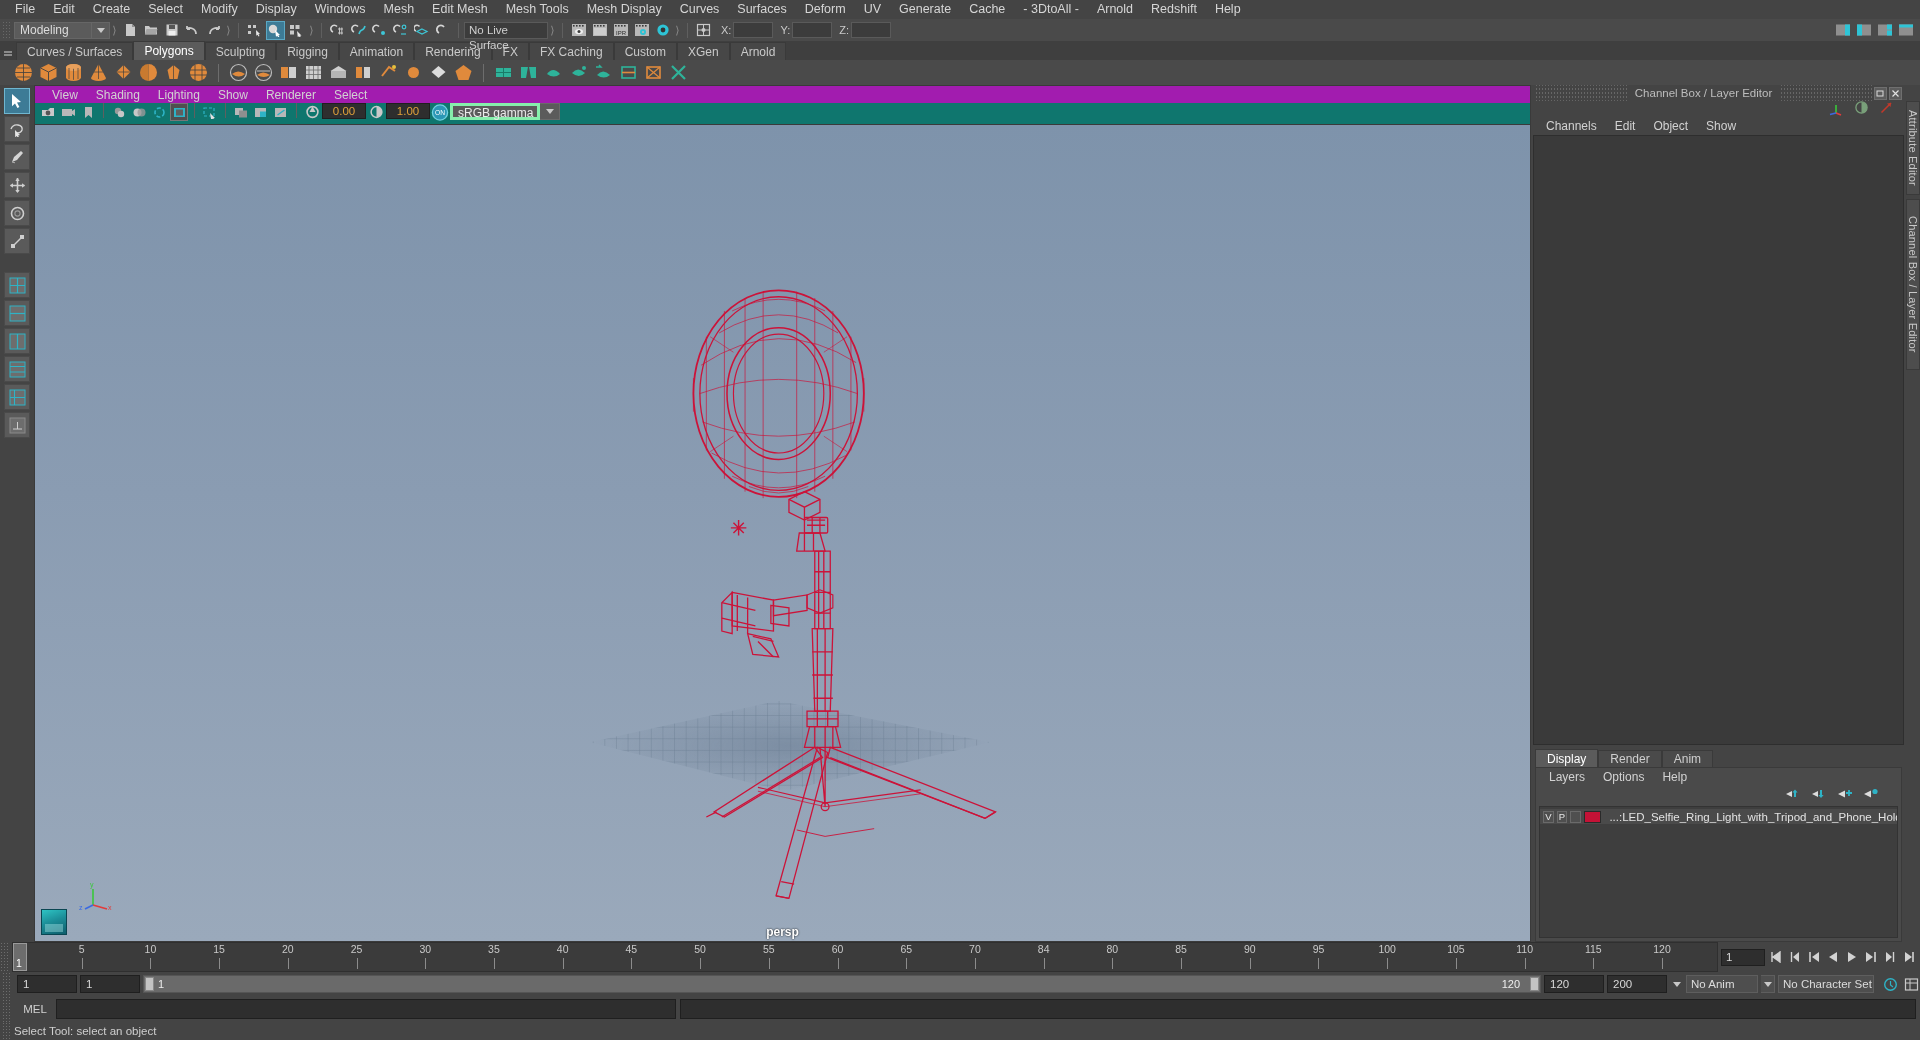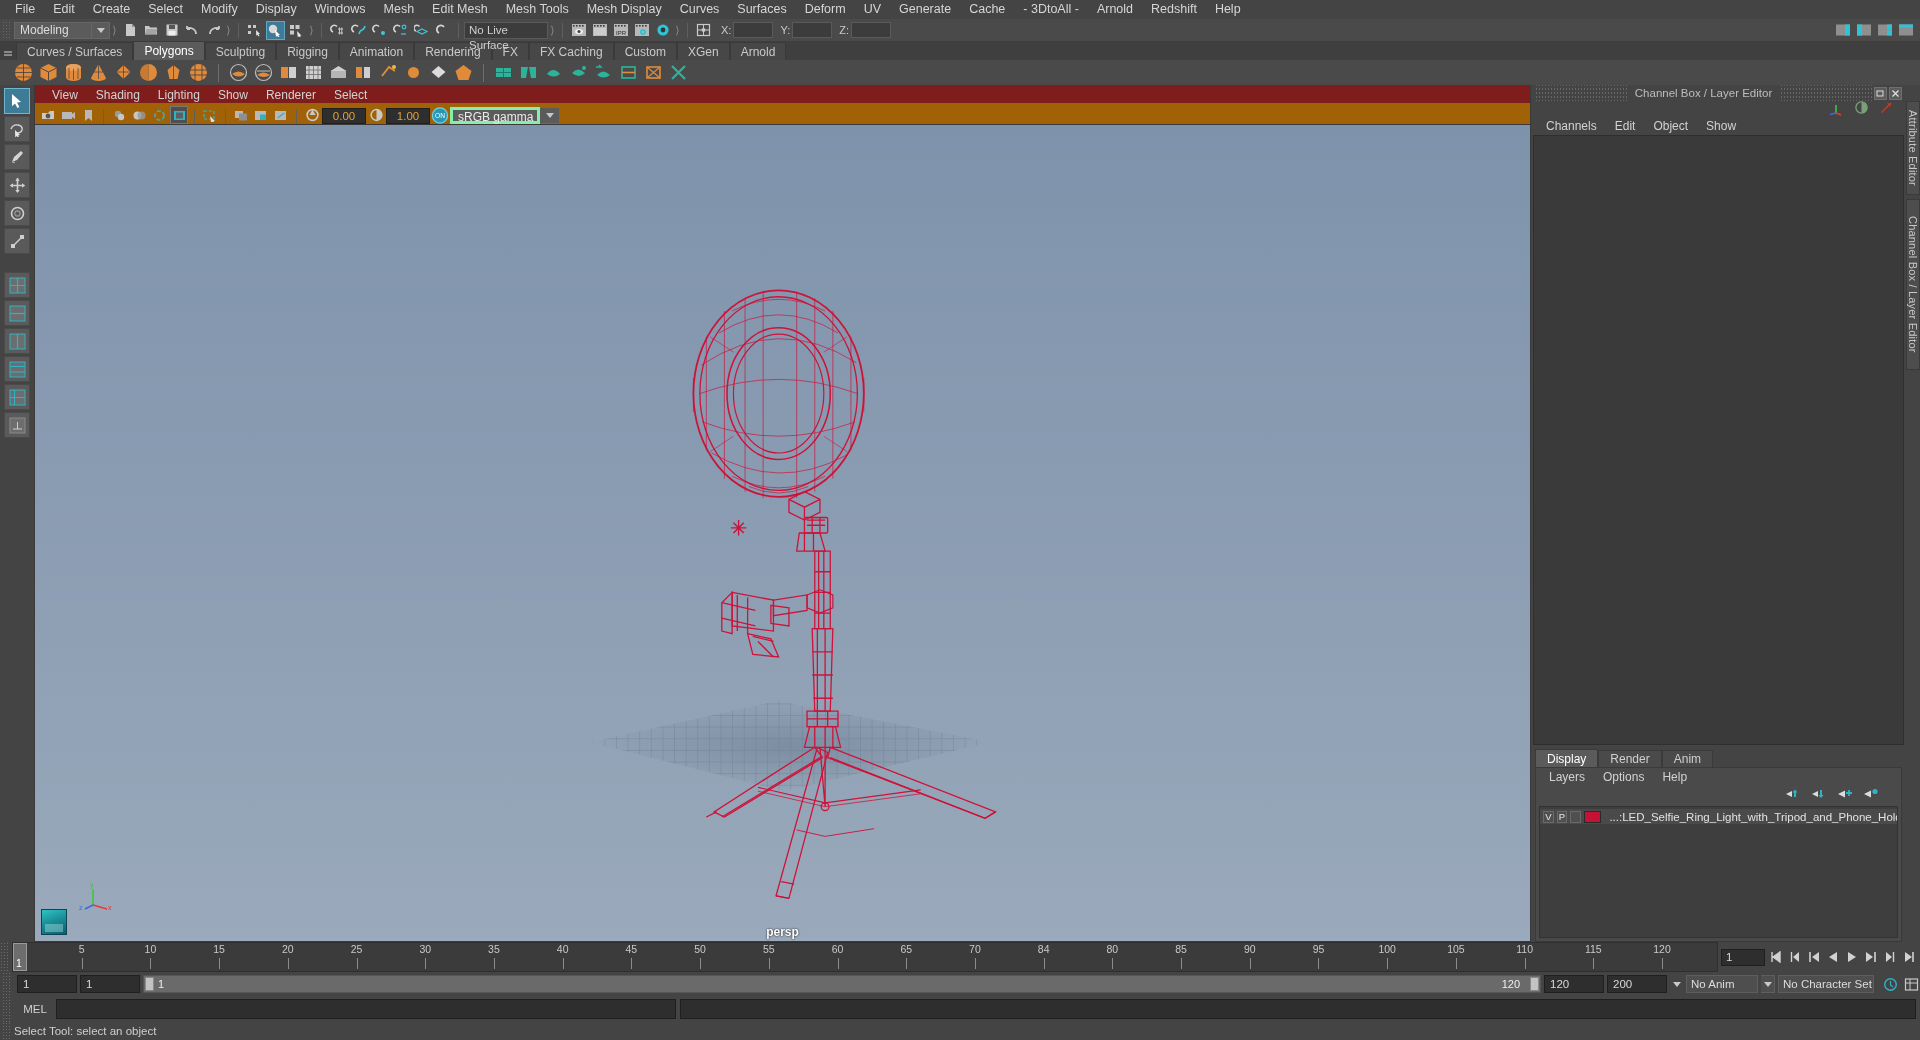--- a/index.html
+++ b/index.html
@@ -55,23 +55,23 @@
   .sicon { width:23px;height:23px; display:flex;align-items:center;justify-content:center;}
 
   
   .main { flex:1 1 auto; display:flex; min-height:0; background:#444;}
   .leftbar { width:34px; background:#444444; display:flex; flex-direction:column; align-items:center; padding-top:3px; flex:0 0 34px;}
   .tbtn { width:26px;height:26px;margin-bottom:2px; background:#5a5a5a; border:1px solid #4a4a4a; display:flex;align-items:center;justify-content:center;}
   .tbtn.sel { background:#3d7b96; border-color:#6fb6d0;}
   .tgap { height:16px;}
 
   .center { flex:1 1 auto; display:flex; flex-direction:column; min-width:0; background:#444;}
-  .panelmenu { height:18px; background:#7f1d1d; display:flex; align-items:center; padding-left:8px; flex:0 0 18px; border:1px solid #3a3a3a; border-bottom:none;}
+  .panelmenu { height:18px; background:#a21caf; display:flex; align-items:center; padding-left:8px; flex:0 0 18px; border:1px solid #3a3a3a; border-bottom:none;}
   .panelmenu .pm { padding:0 9px; font-size:12px; color:#d2d2d2; line-height:18px;}
-  .viewtoolbar { height:21px; background:#a16207; display:flex; align-items:flex-end; padding-left:3px; flex:0 0 21px; border-left:1px solid #3a3a3a; border-right:1px solid #3a3a3a;}
+  .viewtoolbar { height:21px; background:#0f766e; display:flex; align-items:flex-start; padding-left:3px; flex:0 0 21px; border-left:1px solid #3a3a3a; border-right:1px solid #3a3a3a;}
   .vb { width:18px;height:18px;display:flex;align-items:center;justify-content:center;margin:0 1px;}
   .vb.framed{ border:1px solid #777; background:#4f4f4f;}
   .numfield { width:44px;height:16px;background:#2e2e2e;border:1px solid #1f1f1f;color:#e0a03a;font-size:11.5px;line-height:14px;text-align:center;}
   .gammabox { width:90px;height:17px;background:#5b5b5b;border:3px solid #86efac;color:#eaeaea;font-size:12px;line-height:15px;padding-left:5px;}
   .gammaarrow { width:20px;height:17px;background:#5b5b5b;border:1px solid #6a6a6a;border-left:none;display:flex;align-items:center;justify-content:center;}
 
   .viewport { flex:1 1 auto; position:relative; min-height:0;
     background:linear-gradient(180deg,#7e93ab 0%, #8a9cb2 45%, #9aa9bb 100%);
     border:1px solid #3a3a3a; overflow:hidden;}
   .persp-label { position:absolute; left:50%; transform:translateX(-50%); bottom:2px; color:#ffffff; font-size:12px; font-weight:bold; text-shadow:0 0 2px #000;}

